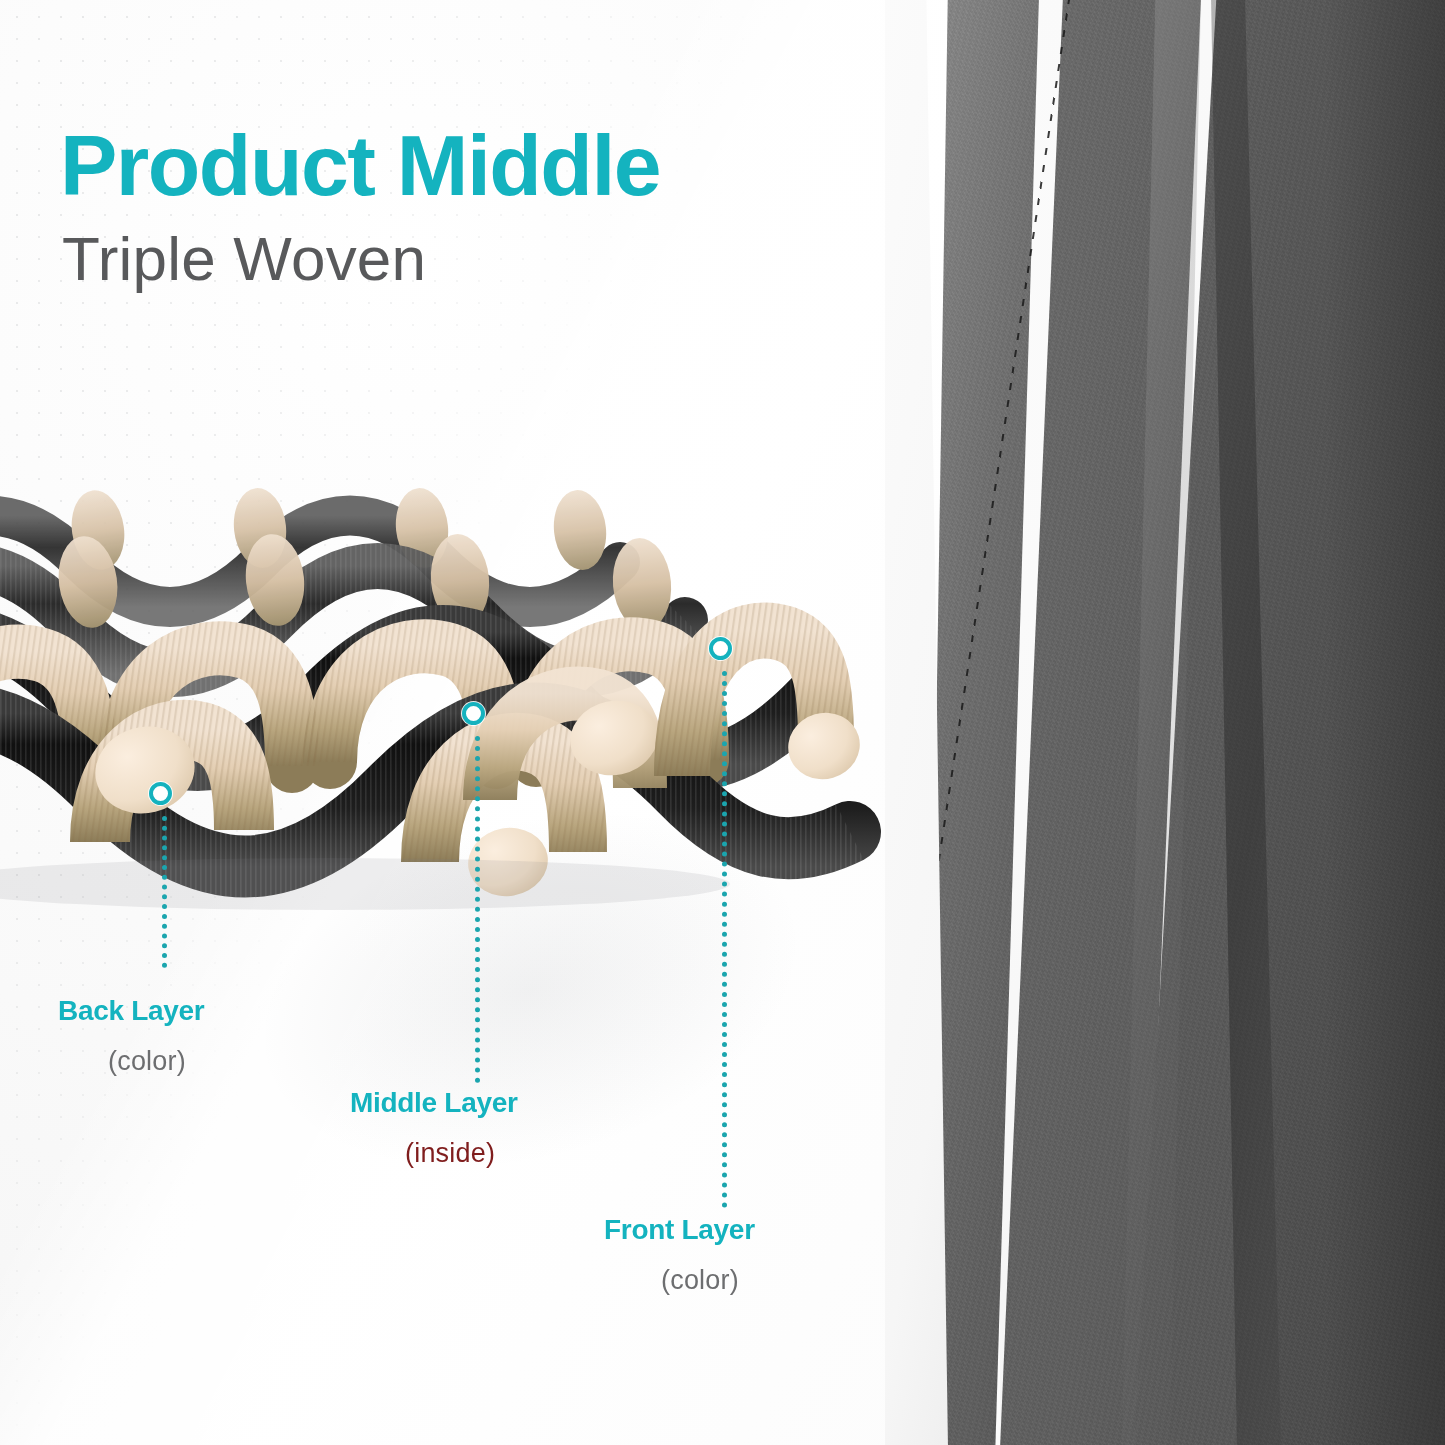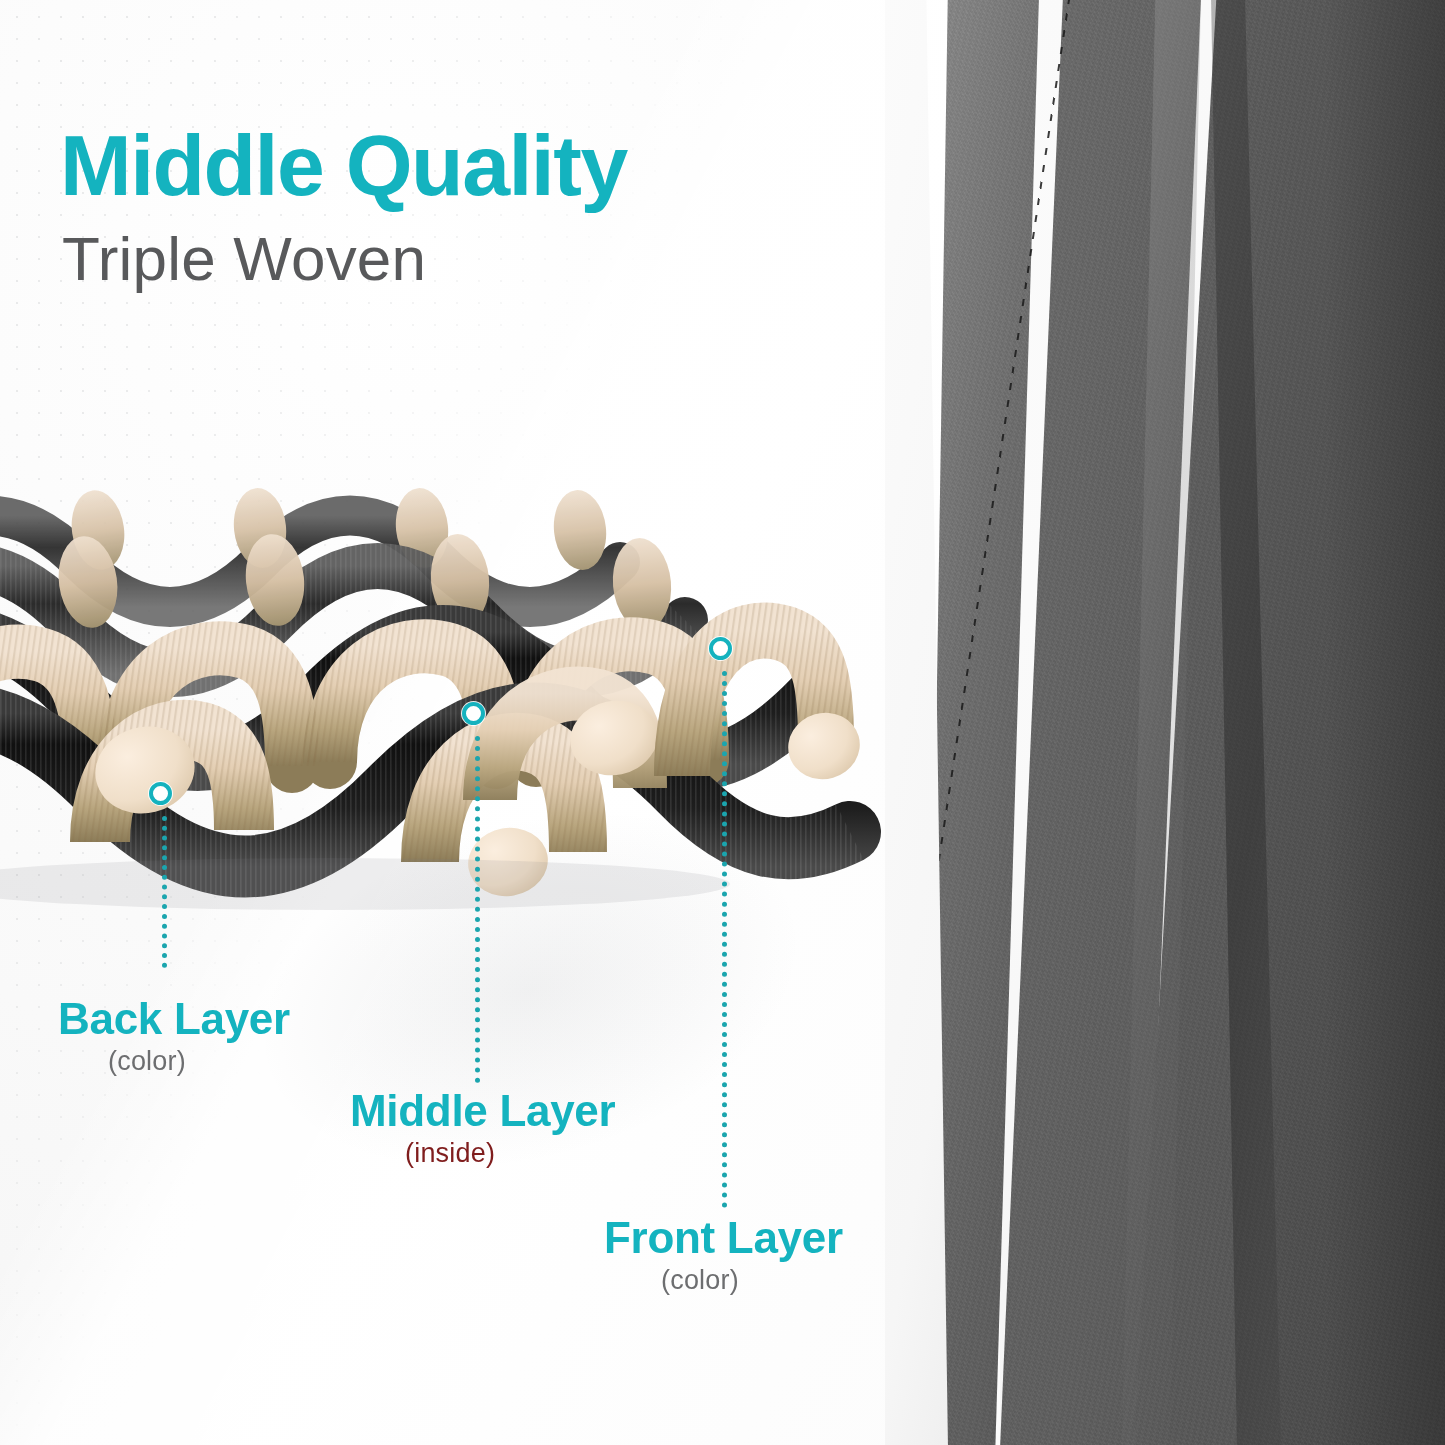--- a/index.html
+++ b/index.html
@@ -62,21 +62,21 @@
   
   .marker{
     position:absolute; width:23px; height:23px; border-radius:50%;
     background:#ffffff; border:4px solid #15B2BE;
     box-shadow:0 0 0 1px rgba(255,255,255,.9);
   }
   .leader{
     position:absolute; width:0; border-left:5px dotted #1BA5AE;
   }
   .lbl-main{
-    position:absolute; font-size:44px; font-weight:700; letter-spacing:-.3px;
+    position:absolute; font-size:28px; font-weight:700; letter-spacing:-.3px;
     white-space:nowrap; line-height:1;
   }
   .lbl-sub{
     position:absolute; font-size:27px; font-weight:300; letter-spacing:.2px;
     white-space:nowrap; line-height:1;
   }
 
   
   .curtain{
     position:absolute; right:0; top:0; width:560px; height:1445px;
@@ -107,21 +107,21 @@
 </head>
 <body>
 
 <div id="stage">
 
   <div class="bg-base"></div>
   <div class="bg-dots"></div>
   <div class="bg-sheen"></div>
   <div class="bg-shadowband"></div>
 
-  <div class="headline" style="color: rgb(20, 179, 191);">Middle Quality</div>
+  <div class="headline" style="color: rgb(20, 179, 191);">Product Middle</div>
   <div class="subhead" style="color: rgb(88, 89, 91);">Triple Woven</div>
 
   <div class="weave-wrap">
     <svg viewBox="0 0 930 430" preserveAspectRatio="none" aria-hidden="true">
       <defs>
         <linearGradient id="gYarn" x1="0" y1="0" x2="0" y2="1">
           <stop offset="0" stop-color="#F2E3D2"></stop>
           <stop offset="0.34" stop-color="#E4CFB4"></stop>
           <stop offset="0.70" stop-color="#B8A57E"></stop>
           <stop offset="1" stop-color="#8C7C58"></stop>

